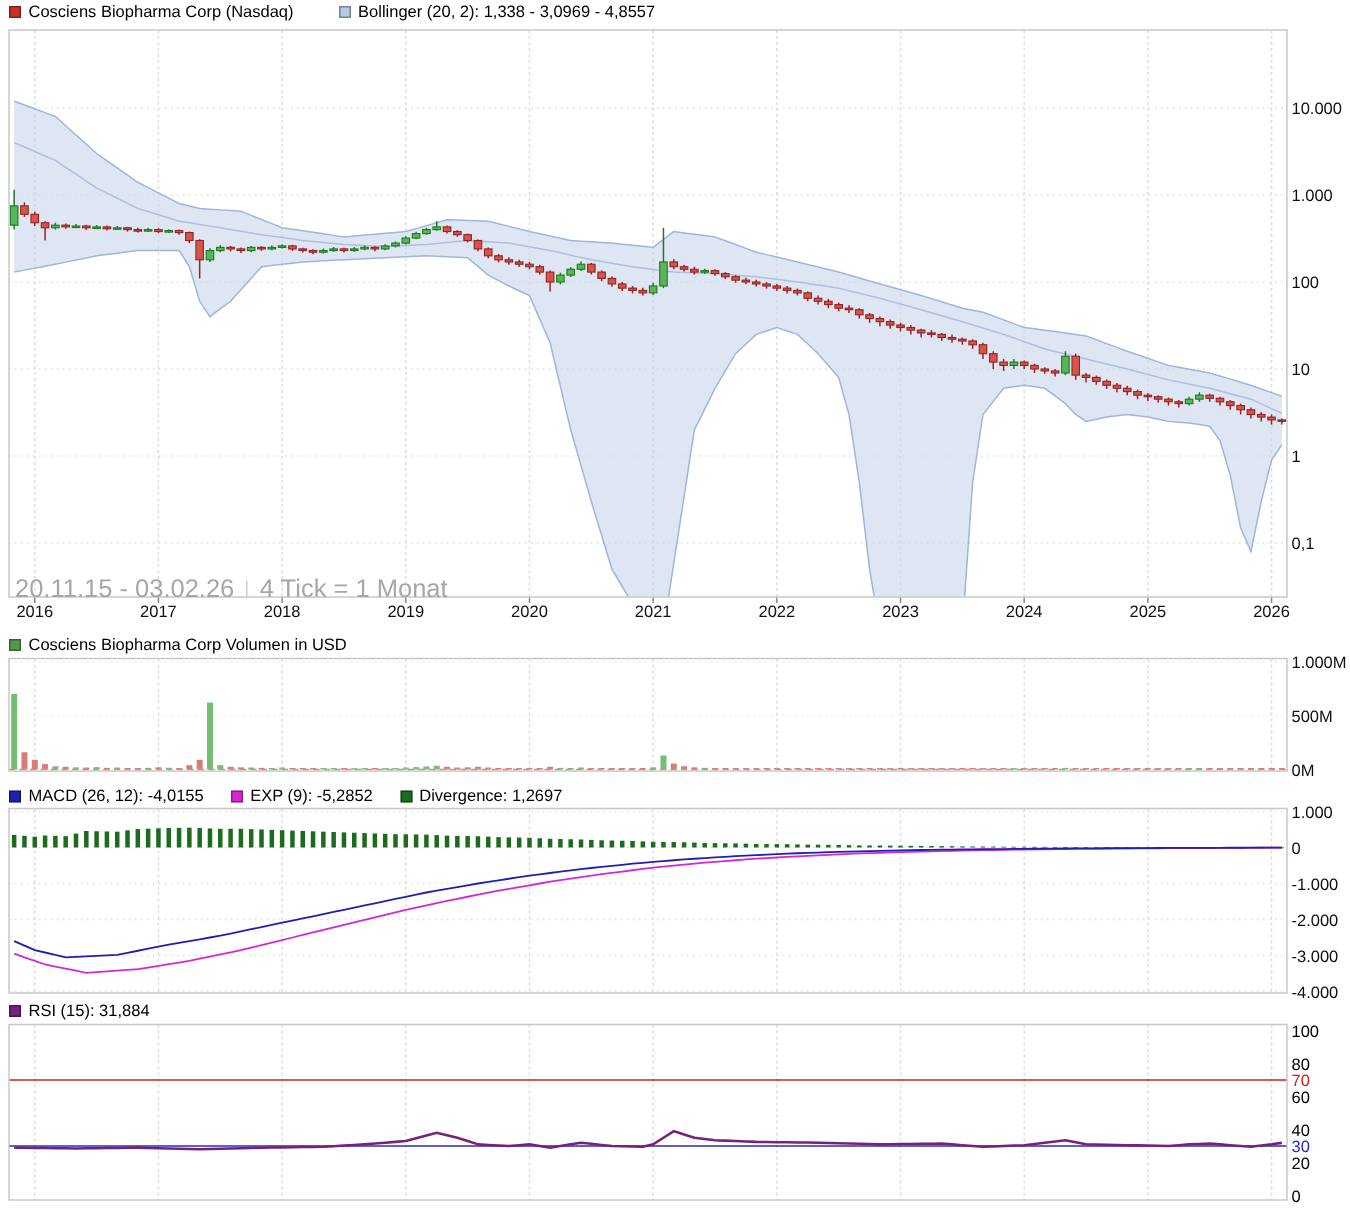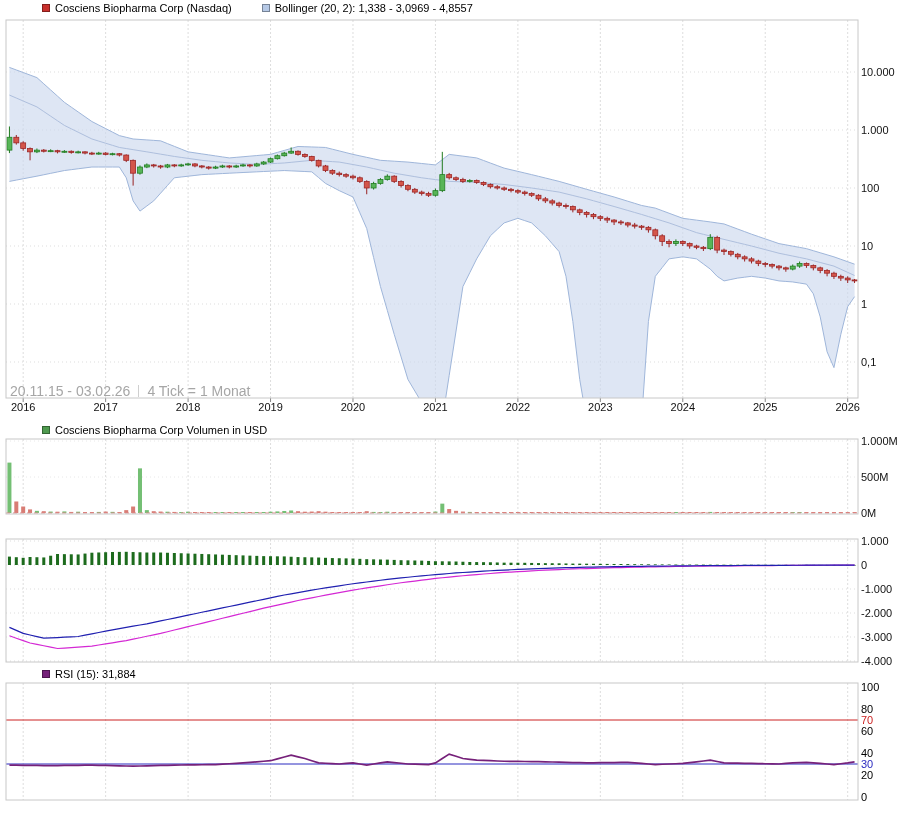--- a/index.html
+++ b/index.html
@@ -1,28 +1,28 @@
 <!DOCTYPE html>
 <html><head>
 <meta charset="utf-8">
 <style>
   html,body{margin:0;padding:0;background:#fff;}
   .chart{position:relative;width:900px;height:814px;background:#fff;font-family:"Liberation Sans",sans-serif;overflow:hidden;}
   svg{position:absolute;left:0;top:0;}
   svg text{font-family:"Liberation Sans",sans-serif;}
-  .legend{position:absolute;left:6px;display:flex;align-items:center;font-size:11px;color:#000;height:14px;white-space:nowrap;margin-left:36px;}
+  .legend{position:absolute;left:6px;display:flex;align-items:center;font-size:11px;color:#000;height:14px;white-space:nowrap;}
   .legend .item{display:flex;align-items:center;}
   .legend .item + .item{margin-left:30px;text-align:right;}
   .legend.tight .item + .item{margin-left:18px;}
   .sw{width:8px;height:8px;display:inline-block;margin-right:5px;border:1px solid rgba(0,0,0,.35);box-sizing:border-box;}
   .lg-price{top:1px;}
   .lg-volume{top:423px;align-items:center;}
   .lg-macd{top:524px;}
   .lg-rsi{top:667px;}
-  .range-info{position:absolute;left:10px;top:383px;font-size:14px;color:#a6a6a6;display:flex;align-items:center;}
+  .range-info{position:absolute;left:10px;top:383px;font-size:17px;color:#a6a6a6;display:flex;align-items:center;}
   .range-info .sep{width:1px;height:12px;background:#cfcfcf;margin:0 8px;display:inline-block;}
 </style>
 </head>
 <body>
 
 <div class="chart">
 
   <svg id="plot" width="900" height="814" viewBox="0 0 900 814">
       <defs>
         <clipPath id="cp-price">
@@ -698,20 +698,34 @@
     <span>4 Tick = 1 Monat</span>
   </div>
 
   <div class="legend lg-volume">
     <span class="item">
       <i class="sw" style="background: rgb(79, 154, 79);"></i>
       <span>Cosciens Biopharma Corp Volumen in USD</span>
     </span>
   </div>
 
+  <div class="legend tight lg-macd">
+    <span class="item">
+      <i class="sw" style="background: rgb(32, 32, 176);"></i>
+      <span>MACD (26, 12): -4,0155</span>
+    </span>
+    <span class="item">
+      <i class="sw" style="background: rgb(212, 40, 212);"></i>
+      <span>EXP (9): -5,2852</span>
+    </span>
+    <span class="item">
+      <i class="sw" style="background: rgb(29, 107, 29);"></i>
+      <span>Divergence: 1,2697</span>
+    </span>
+  </div>
 
   <div class="legend lg-rsi">
     <span class="item">
       <i class="sw" style="background: rgb(118, 33, 122);"></i>
       <span>RSI (15): 31,884</span>
     </span>
   </div>
 
 </div>
 

